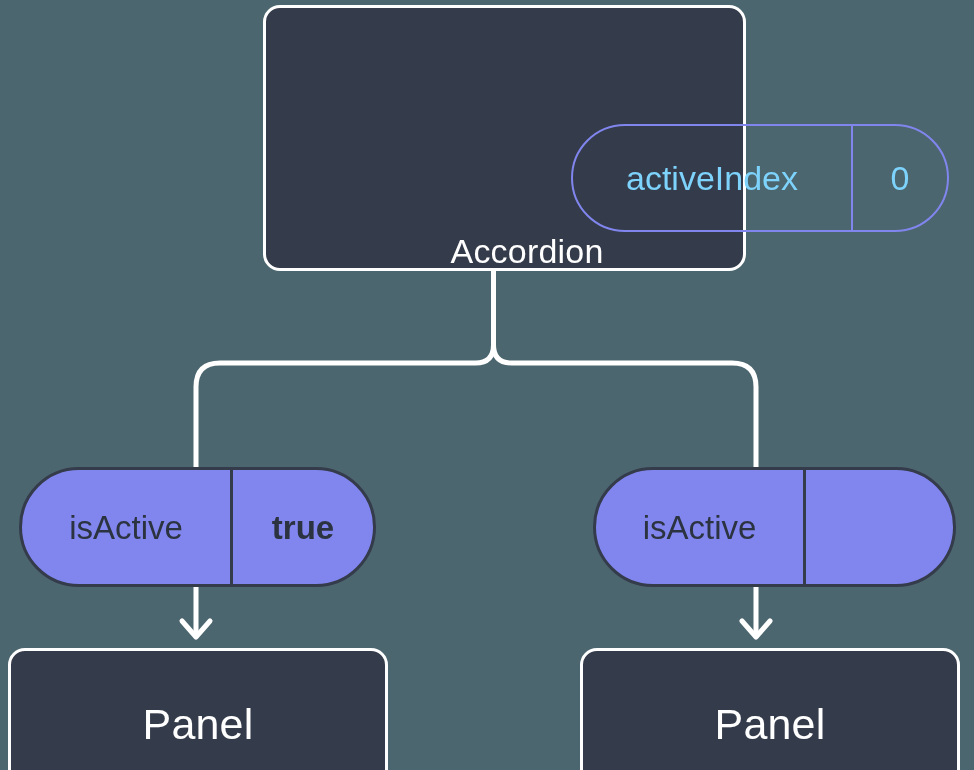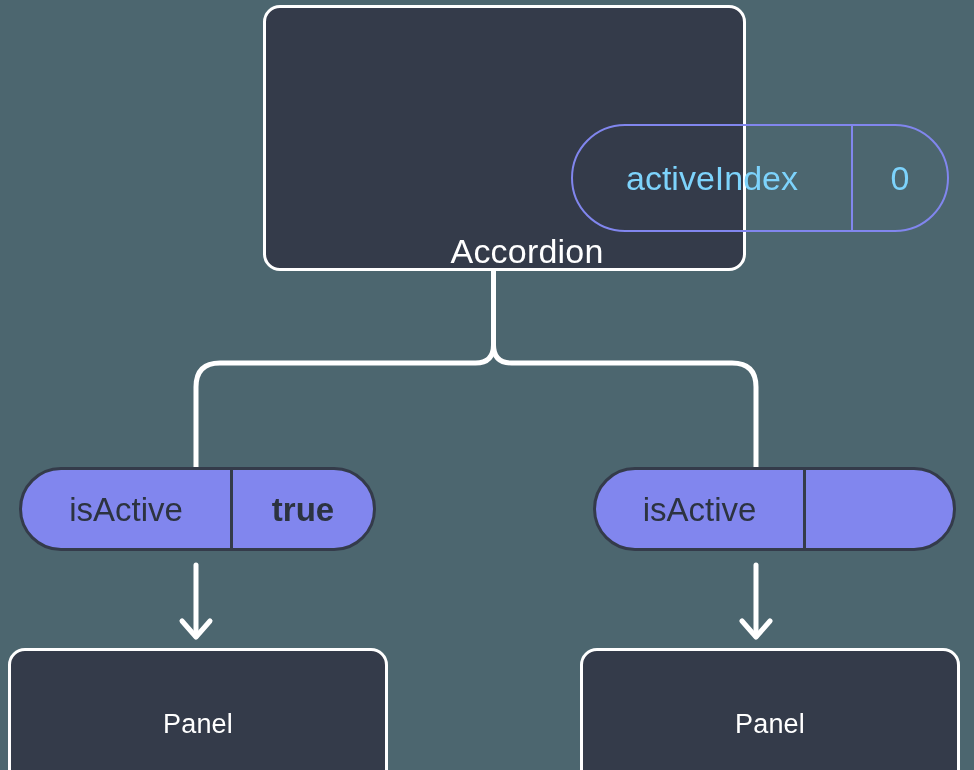--- a/index.html
+++ b/index.html
@@ -63,21 +63,21 @@
     margin-top: 50px;
   }
 
   .panel-card {
     width: 380px;
     height: 152px;
     justify-content: center;
   }
   #panel-left  { left: 8px;   top: 648px; }
   #panel-right { left: 580px; top: 648px; }
-  .panel-card .card-title { font-size: 27px; }
+  .panel-card .card-title { font-size: 43px; }
 
   
   .pill {
     position: absolute;
     box-sizing: border-box;
     display: flex;
     align-items: stretch;
     border-radius: 999px;
     overflow: hidden;
     white-space: nowrap;
@@ -108,21 +108,21 @@
     border-right: 2px solid #8186ee;
   }
   #pill-activeindex .seg-val {
     flex: 1;
   }
 
   
   .pill-filled {
     background: #8186ee;
     border: 3px solid #343b4a;
-    height: 84px;
+    height: 120px;
   }
   .pill-filled .seg {
     color: #2c3340;
     font-size: 33px;
   }
   .pill-filled .seg-key {
     border-right: 3px solid #343b4a;
   }
   .pill-filled .seg-val {
     flex: 1;

